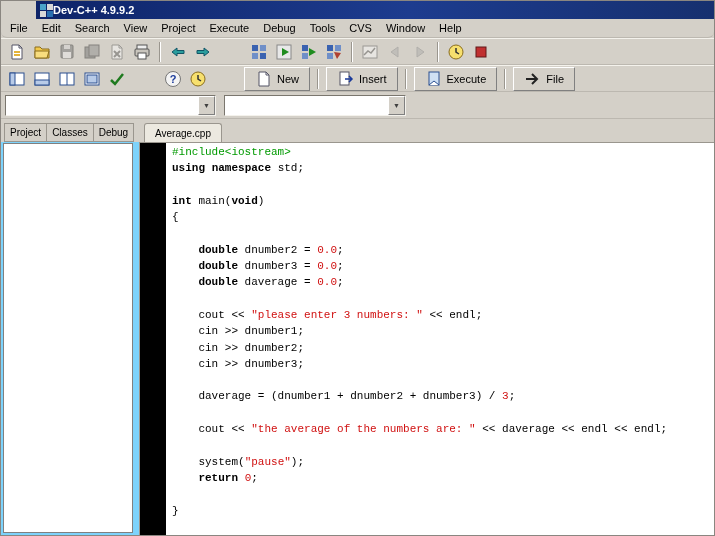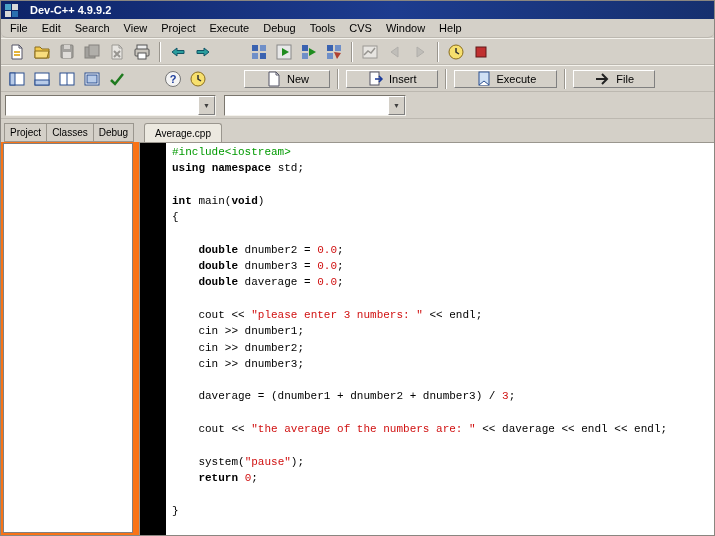--- a/index.html
+++ b/index.html
@@ -7,22 +7,22 @@
   body {
     background:#d4d0c8;
     font-family:"Liberation Sans","DejaVu Sans",sans-serif;
     font-size:11px; color:#000;
     display:flex; flex-direction:column;
     border:1px solid #8a8680;
   }
   .titlebar{
     height:18px; flex:0 0 18px;
     background:linear-gradient(to right,#0e2468,#1d3c8f 55%,#16306f);
-    display:flex; align-items:center; gap:12px;
-    padding:0 4px; color:#fff; font-weight:bold; font-size:11px;
+    display:flex; align-items:center; gap:0;
+    padding:0 4px; color:#fff; font-weight:bold; font-size:11px;margin-left:35px;
   }
   .titlebar svg{display:block;}
   .menubar{
     height:19px; flex:0 0 19px;
     display:flex; align-items:center; padding-left:2px;
     background:#d4d0c8; border-bottom:1px solid #bcb8b0;border-radius:6px;
   }
   .menu-item{ padding:2px 7px; cursor:default; }
   .toolbar{
     height:27px; flex:0 0 27px;
@@ -33,21 +33,21 @@
   .tbicon{
     width:24px; height:24px; flex:0 0 24px;
     display:flex; align-items:center; justify-content:center;
     border:1px solid transparent;
   }
   .tbicon.disabled svg{ filter:grayscale(1) opacity(.45); }
   .tbsep{ width:2px; height:20px; border-left:1px solid #9a968e; border-right:1px solid #ffffff; margin:0 4px; flex:0 0 2px;}
   .tbgap{ width:30px; flex:0 0 30px; }
   .tbbutton{
     display:flex; align-items:center; gap:4px;
-    height:18px; padding:0 20px; margin:0 2px;
+    height:24px; padding:0 10px; margin:0 2px;
     background:#d4d0c8;
     border:1px solid; border-color:#ffffff #808080 #808080 #ffffff;
   }
   .tbbutton .icon{ display:flex; }
   .tbbutton-label{ font-size:11px; }
   .combo-row{
     height:27px; flex:0 0 27px;
     display:flex; align-items:center; gap:8px;
     padding-left:4px; background:#d4d0c8; border-bottom:1px solid #bcb8b0;
   }
@@ -70,21 +70,21 @@
   .left-tab{
     font-size:10px; padding:3px 5px;
     background:#d4d0c8; border:1px solid #9a968e; border-right:none;
   }
   .left-tab:last-child{ border-right:1px solid #9a968e; }
   .editor-tab{
     margin-left:8px; font-size:10px; padding:4px 10px 3px;
     background:#ece9e0; border:1px solid #9a968e; border-bottom:none;
     border-radius:3px 3px 0 0;
   }
-  .main{ flex:1; display:flex; background:#f97316; min-height:0; }
+  .main{ flex:1; display:flex; background:#7dd3fc; min-height:0; }
   .left-panel{
     width:130px; flex:0 0 130px;
     margin:1px 0 2px 2px;
     background:#ffffff; border:1px solid #808080;
   }
   .splitter{ width:6px; flex:0 0 6px; }
   .editor{
     flex:1; display:flex; background:#ffffff;
     border-top:1px solid #9a968e; border-left:1px solid #9a968e;
     min-width:0;

